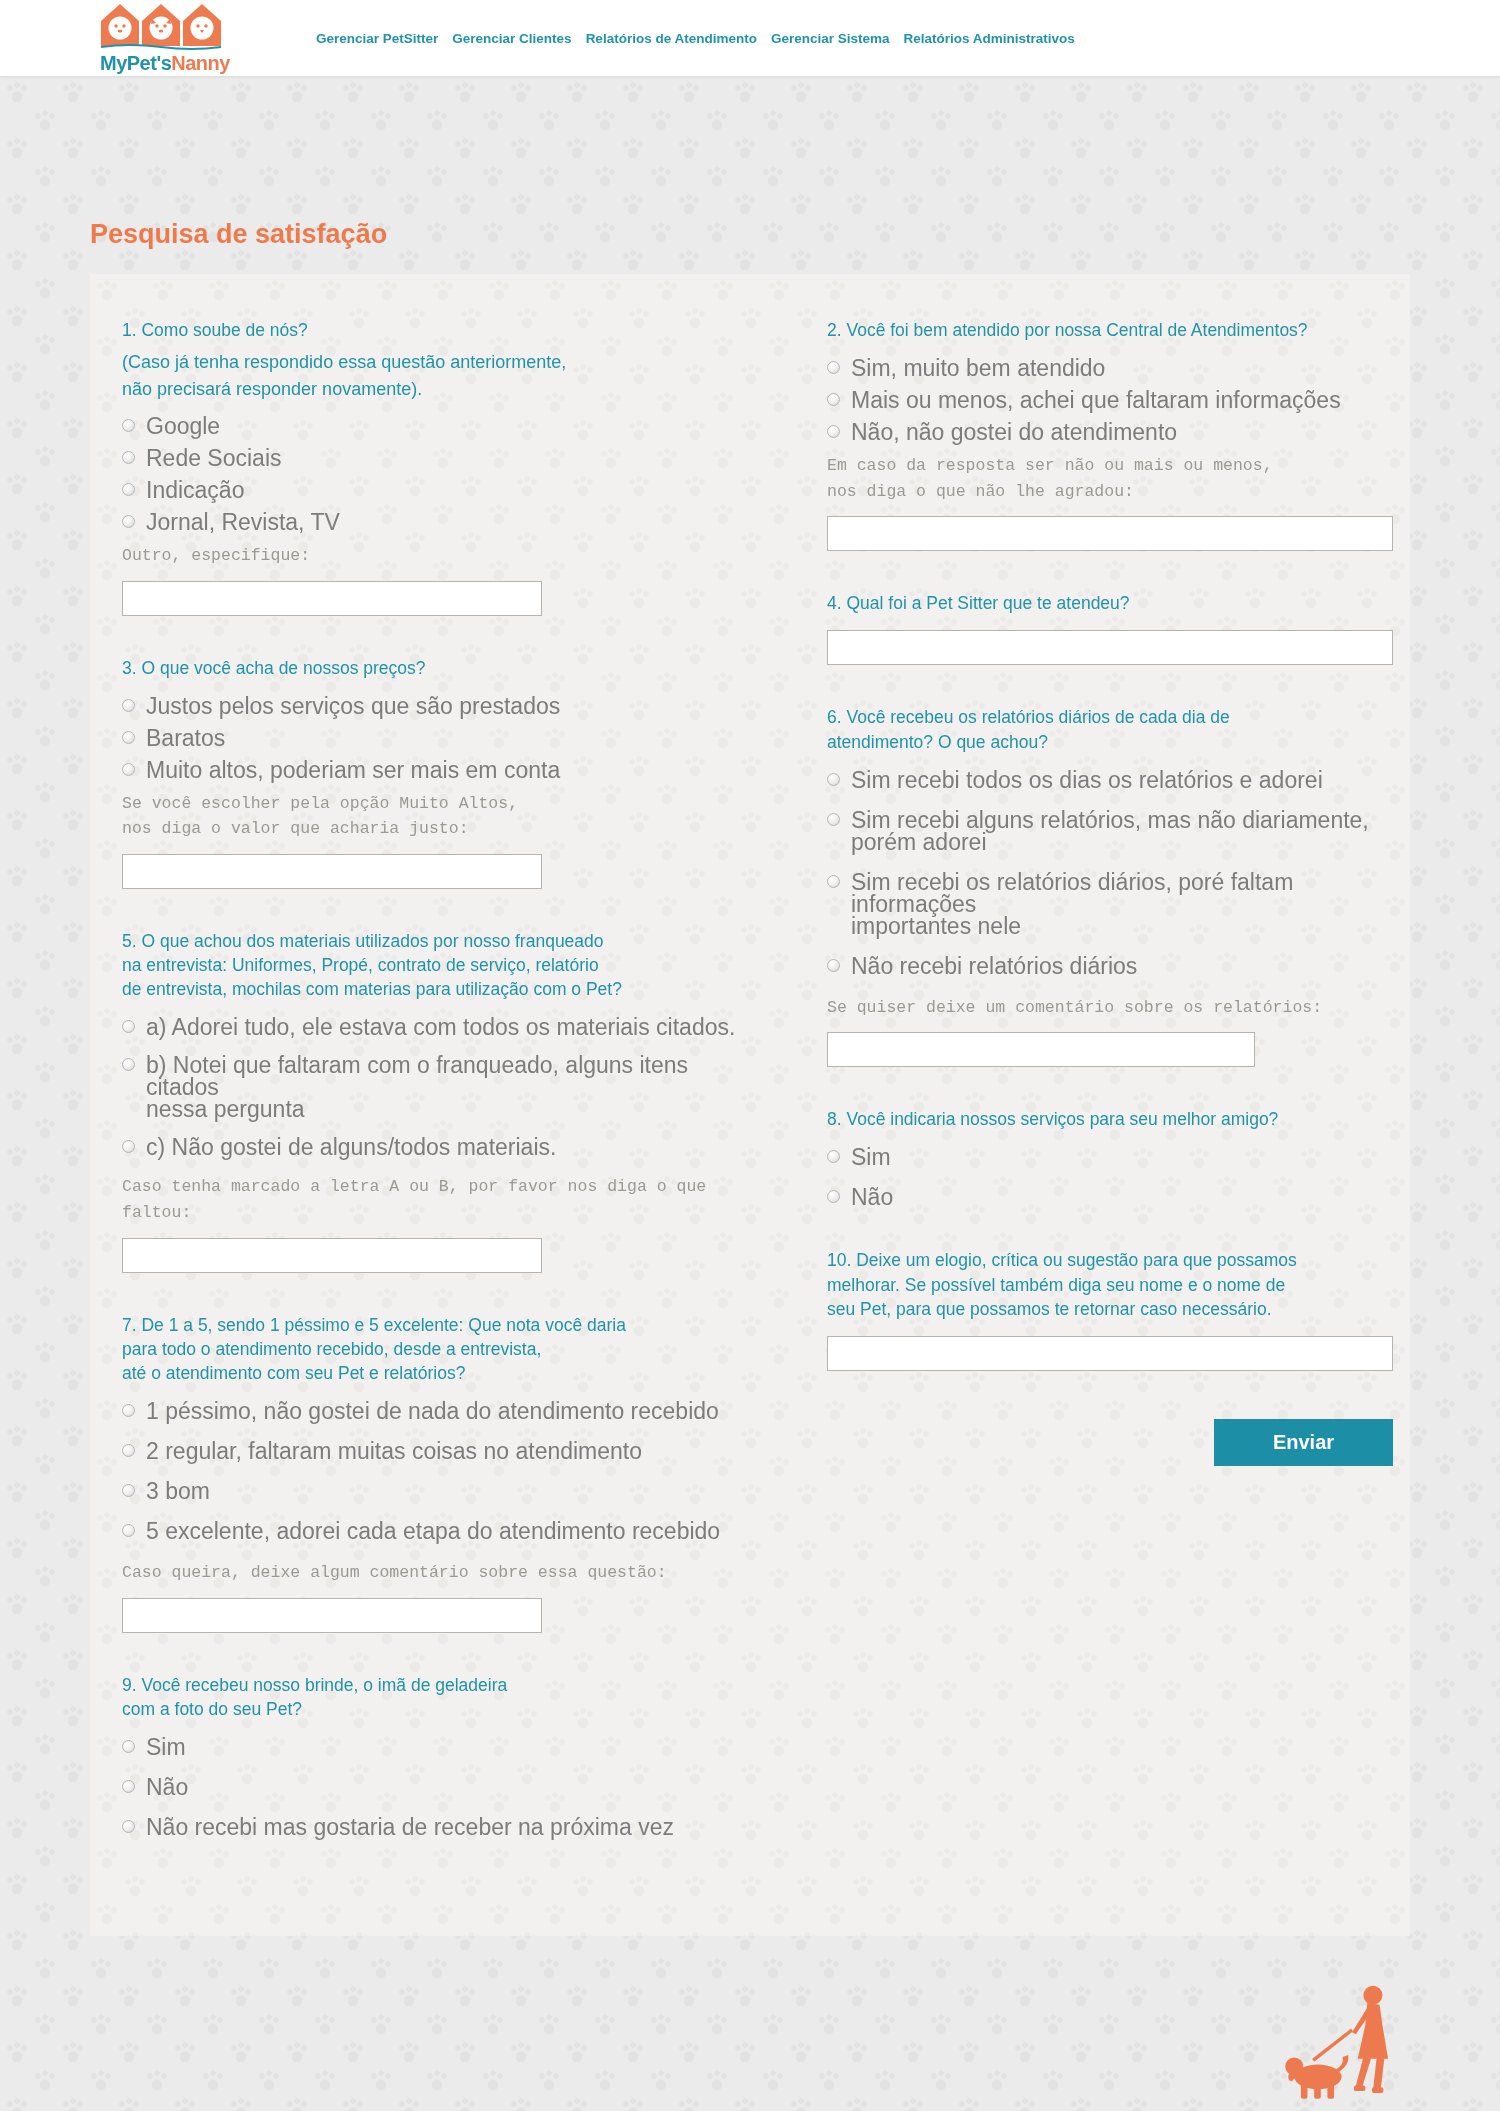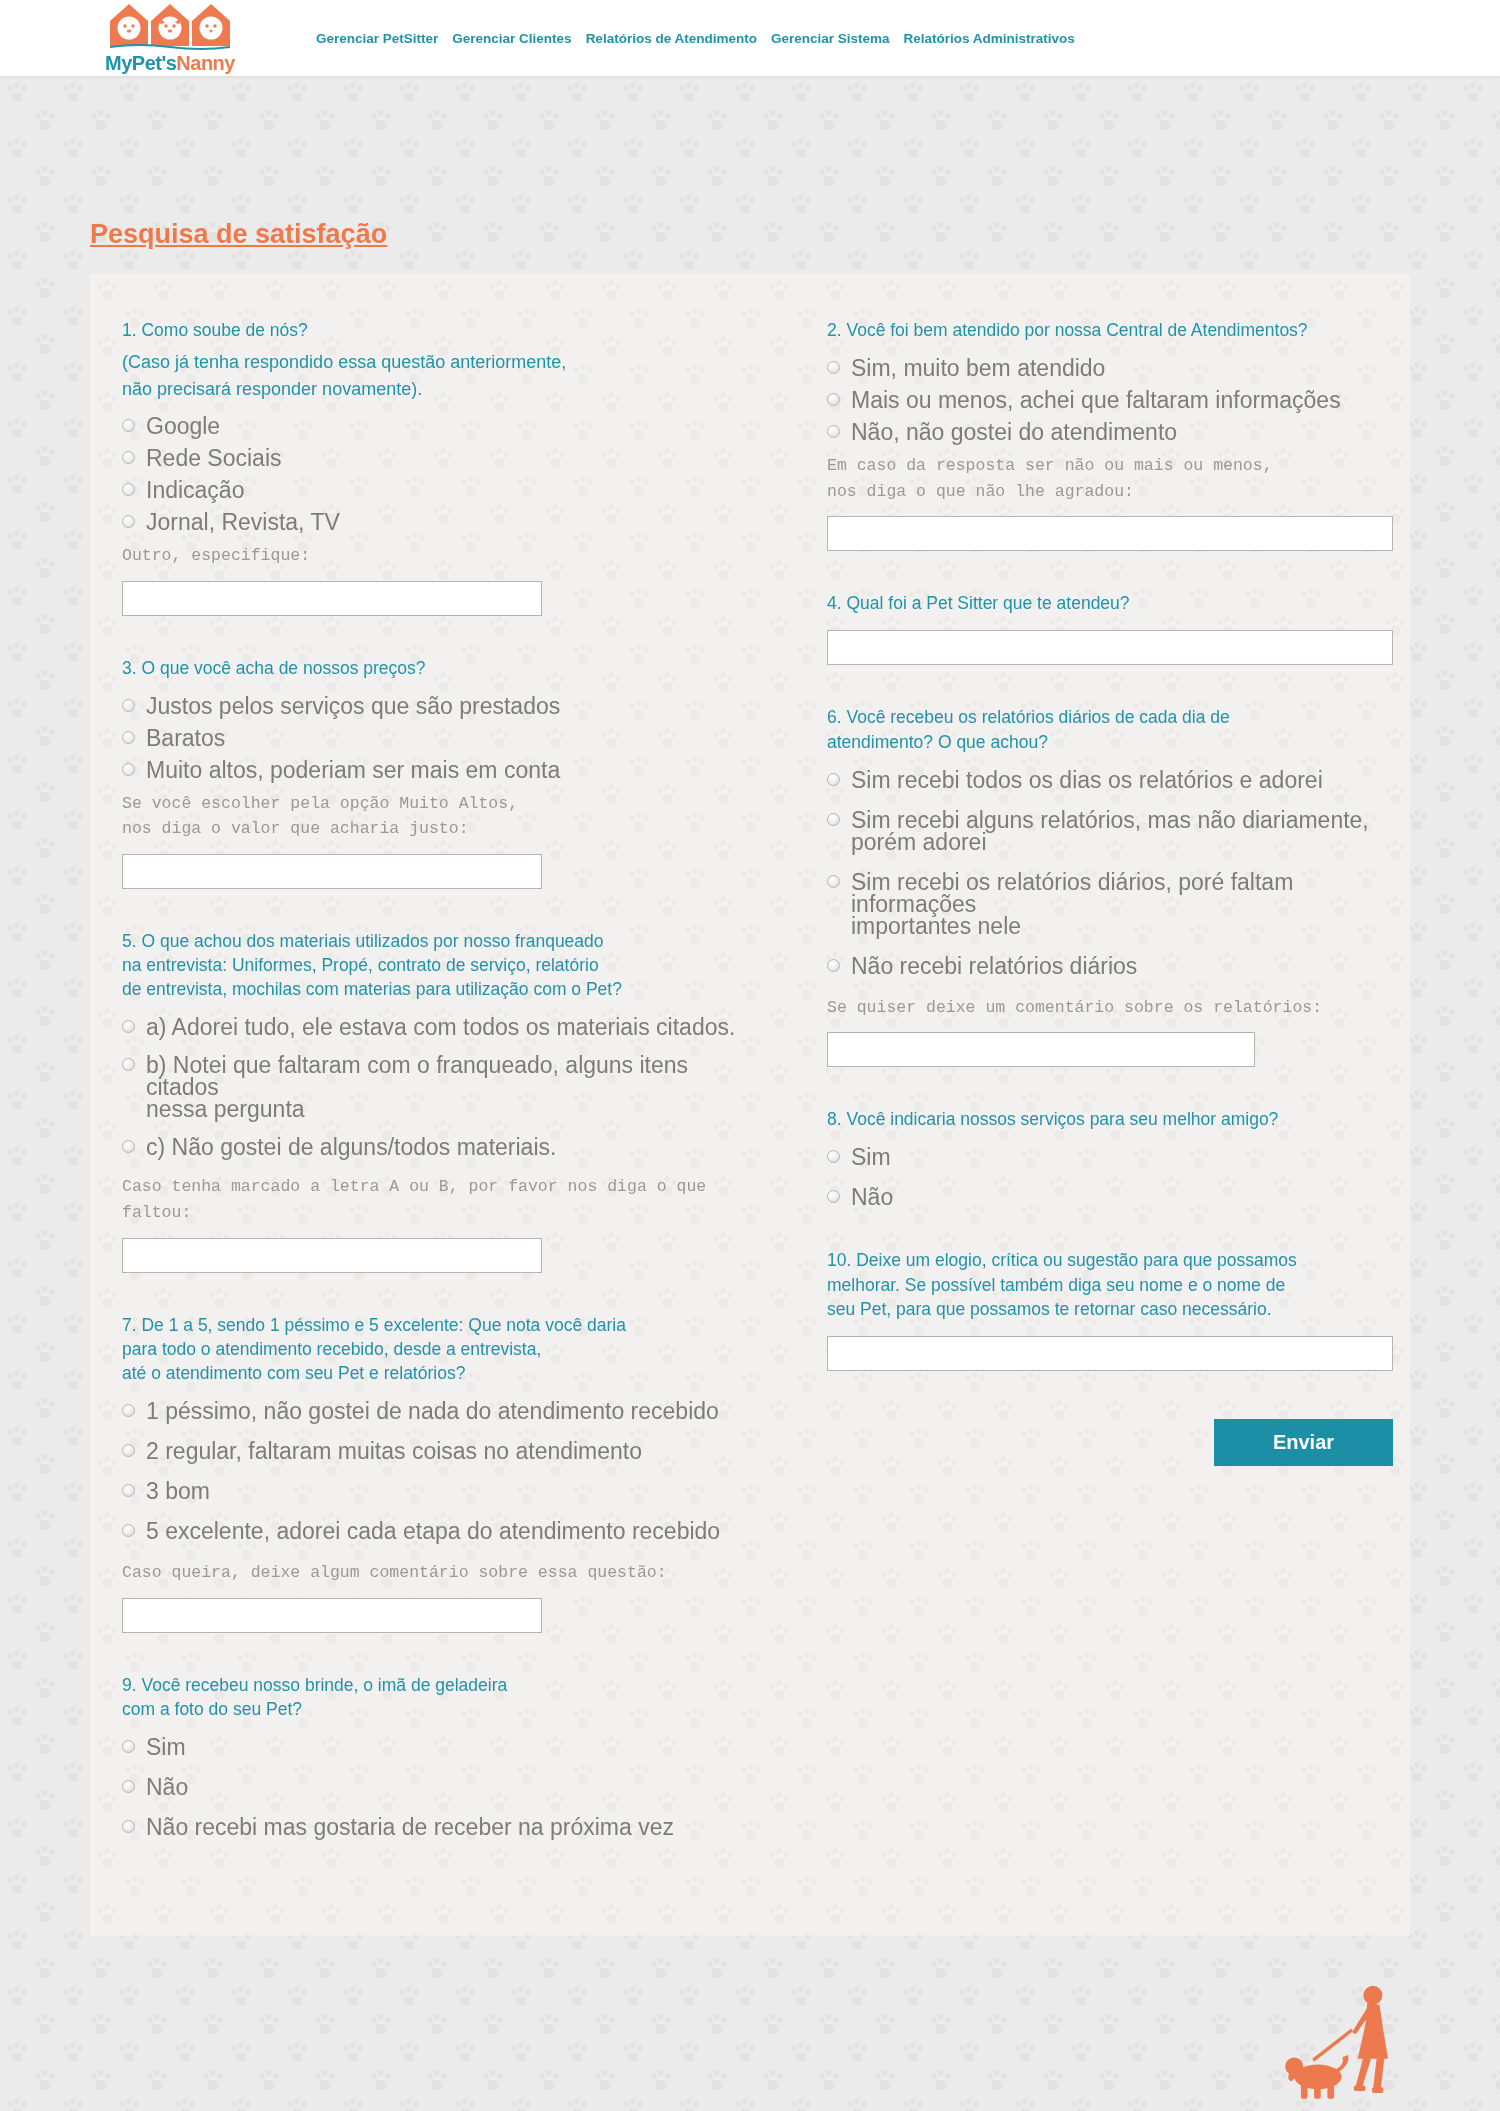--- a/index.html
+++ b/index.html
@@ -9,21 +9,21 @@
     background: #fff;
     color: #7c7c7c;
   }
 
   
   .header {
     height: 76px; background: #fff; display: flex; align-items: center;
     position: relative; z-index: 3;
     box-shadow: 0 1px 3px rgba(0,0,0,.08);
   }
-  .logo { margin-left: 100px; display: flex; flex-direction: column; align-items: center; width: 140px; }
+  .logo { margin-left: 100px; display: flex; flex-direction: column; align-items: flex-start; width: 140px; }
   .logo-houses svg { display:block; }
   .logo-text { font-size: 20px; font-weight: bold; letter-spacing: -0.5px; margin-top: 2px; }
   .logo-text .primary { color: #2093A9; }
   .logo-text .secondary { color: #EE7B50; }
   .main-nav { margin-left: 76px; display: flex; gap: 14px; align-items: center; }
   .nav-link {
     color:#2093A9; font-size: 13.5px; font-weight: bold; text-decoration: none; cursor: pointer;
     white-space: nowrap;
   }
 
@@ -37,21 +37,21 @@
       radial-gradient(circle at 17px 9px,  #E2E2E2 2.5px, rgba(0,0,0,0) 3px),
       radial-gradient(circle at 24px 12px, #E2E2E2 2.5px, rgba(0,0,0,0) 3px),
       radial-gradient(circle at 45px 49px, #E2E2E2 5px,   rgba(0,0,0,0) 5.5px),
       radial-gradient(circle at 38px 40px, #E2E2E2 2.5px, rgba(0,0,0,0) 3px),
       radial-gradient(circle at 45px 37px, #E2E2E2 2.5px, rgba(0,0,0,0) 3px),
       radial-gradient(circle at 52px 40px, #E2E2E2 2.5px, rgba(0,0,0,0) 3px);
     background-size: 56px 56px;
     padding-top: 143px;
   }
   .page-title {
-    color:#F0794C; font-size: 27px; font-weight: bold; margin: 0 0 24px 90px; text-decoration: underline;
+    color:#F0794C; font-size: 27px; font-weight: bold; margin: 0 0 24px 90px;
   }
 
   
   .survey-card {
     margin-left: 90px; width: 1320px;
     background-color: #F2F1EF;
     background-image:
       radial-gradient(circle at 17px 21px, #ECEAE7 5px,   rgba(0,0,0,0) 5.5px),
       radial-gradient(circle at 10px 12px, #ECEAE7 2.5px, rgba(0,0,0,0) 3px),
       radial-gradient(circle at 17px 9px,  #ECEAE7 2.5px, rgba(0,0,0,0) 3px),

